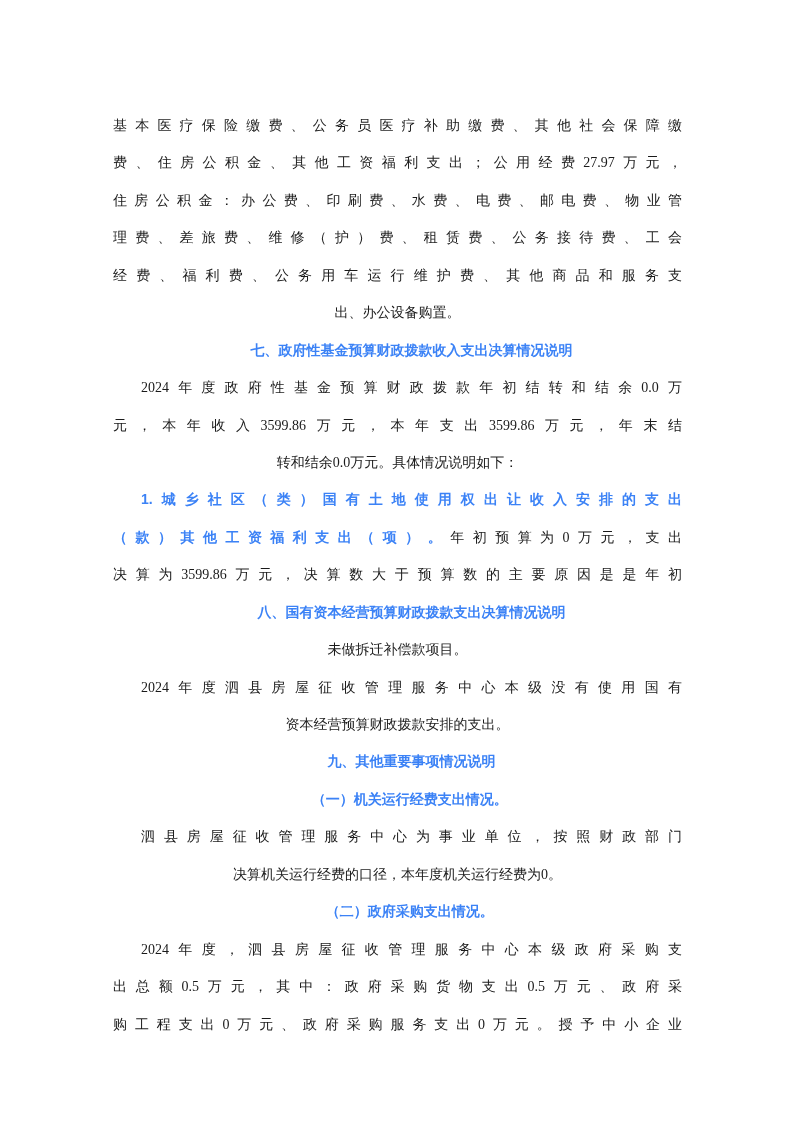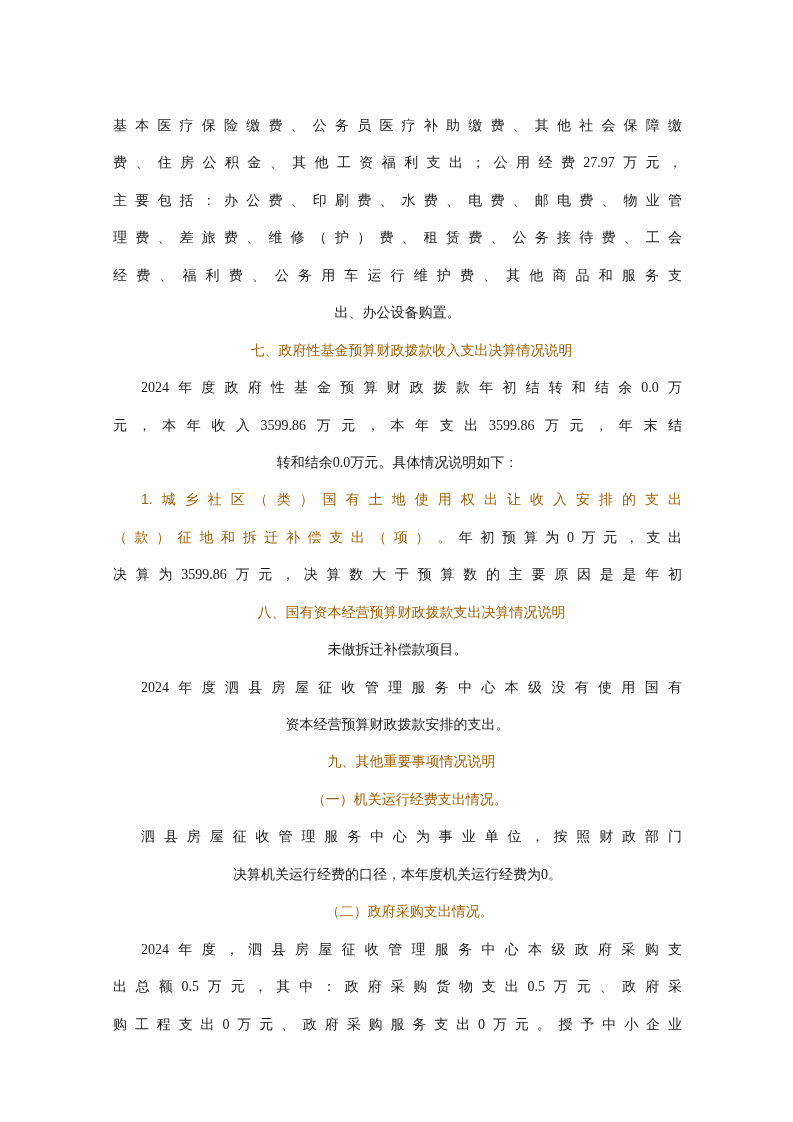--- a/index.html
+++ b/index.html
@@ -27,45 +27,45 @@
   }
   .fill {
     text-align: justify;
     text-align-last: justify;
     text-justify: inter-character;
   }
   .indent { text-indent: 2em; }
   .indent-paren { text-indent: 1.75em; }
   .heading, .bold {
     font-family: "Liberation Sans", sans-serif;
-    font-weight: 400;
-    color: #a16207;
+    font-weight: 700;
+    color: #3b82f6;
   }
 </style>
 </head>
 <body>
 
 <div class="doc">
   <div class="text-block">
 
     <div class="line fill">基本医疗保险缴费、公务员医疗补助缴费、其他社会保障缴</div>
     <div class="line fill">费、住房公积金、其他工资福利支出；公用经费27.97万元，</div>
-    <div class="line fill">主要包括：办公费、印刷费、水费、电费、邮电费、物业管</div>
+    <div class="line fill">住房公积金：办公费、印刷费、水费、电费、邮电费、物业管</div>
     <div class="line fill">理费、差旅费、维修（护）费、租赁费、公务接待费、工会</div>
     <div class="line fill">经费、福利费、公务用车运行维护费、其他商品和服务支</div>
     <div class="line">出、办公设备购置。</div>
 
     <div class="line indent heading">七、政府性基金预算财政拨款收入支出决算情况说明</div>
 
     <div class="line indent fill">2024年度政府性基金预算财政拨款年初结转和结余0.0万</div>
     <div class="line fill">元，本年收入3599.86万元，本年支出3599.86万元，年末结</div>
     <div class="line">转和结余0.0万元。具体情况说明如下：</div>
 
     <div class="line indent fill bold">1.城乡社区（类）国有土地使用权出让收入安排的支出</div>
-    <div class="line fill"><span class="bold">（款）征地和拆迁补偿支出（项）。</span><span>年初预算为0万元，支出</span></div>
+    <div class="line fill"><span class="bold">（款）其他工资福利支出（项）。</span><span>年初预算为0万元，支出</span></div>
     <div class="line fill">决算为3599.86万元，决算数大于预算数的主要原因是是年初</div>
     <div class="line indent heading">八、国有资本经营预算财政拨款支出决算情况说明</div>
 
     <div class="line">未做拆迁补偿款项目。</div>
 
     <div class="line indent fill">2024年度泗县房屋征收管理服务中心本级没有使用国有</div>
     <div class="line">资本经营预算财政拨款安排的支出。</div>
 
     <div class="line indent heading">九、其他重要事项情况说明</div>
 

